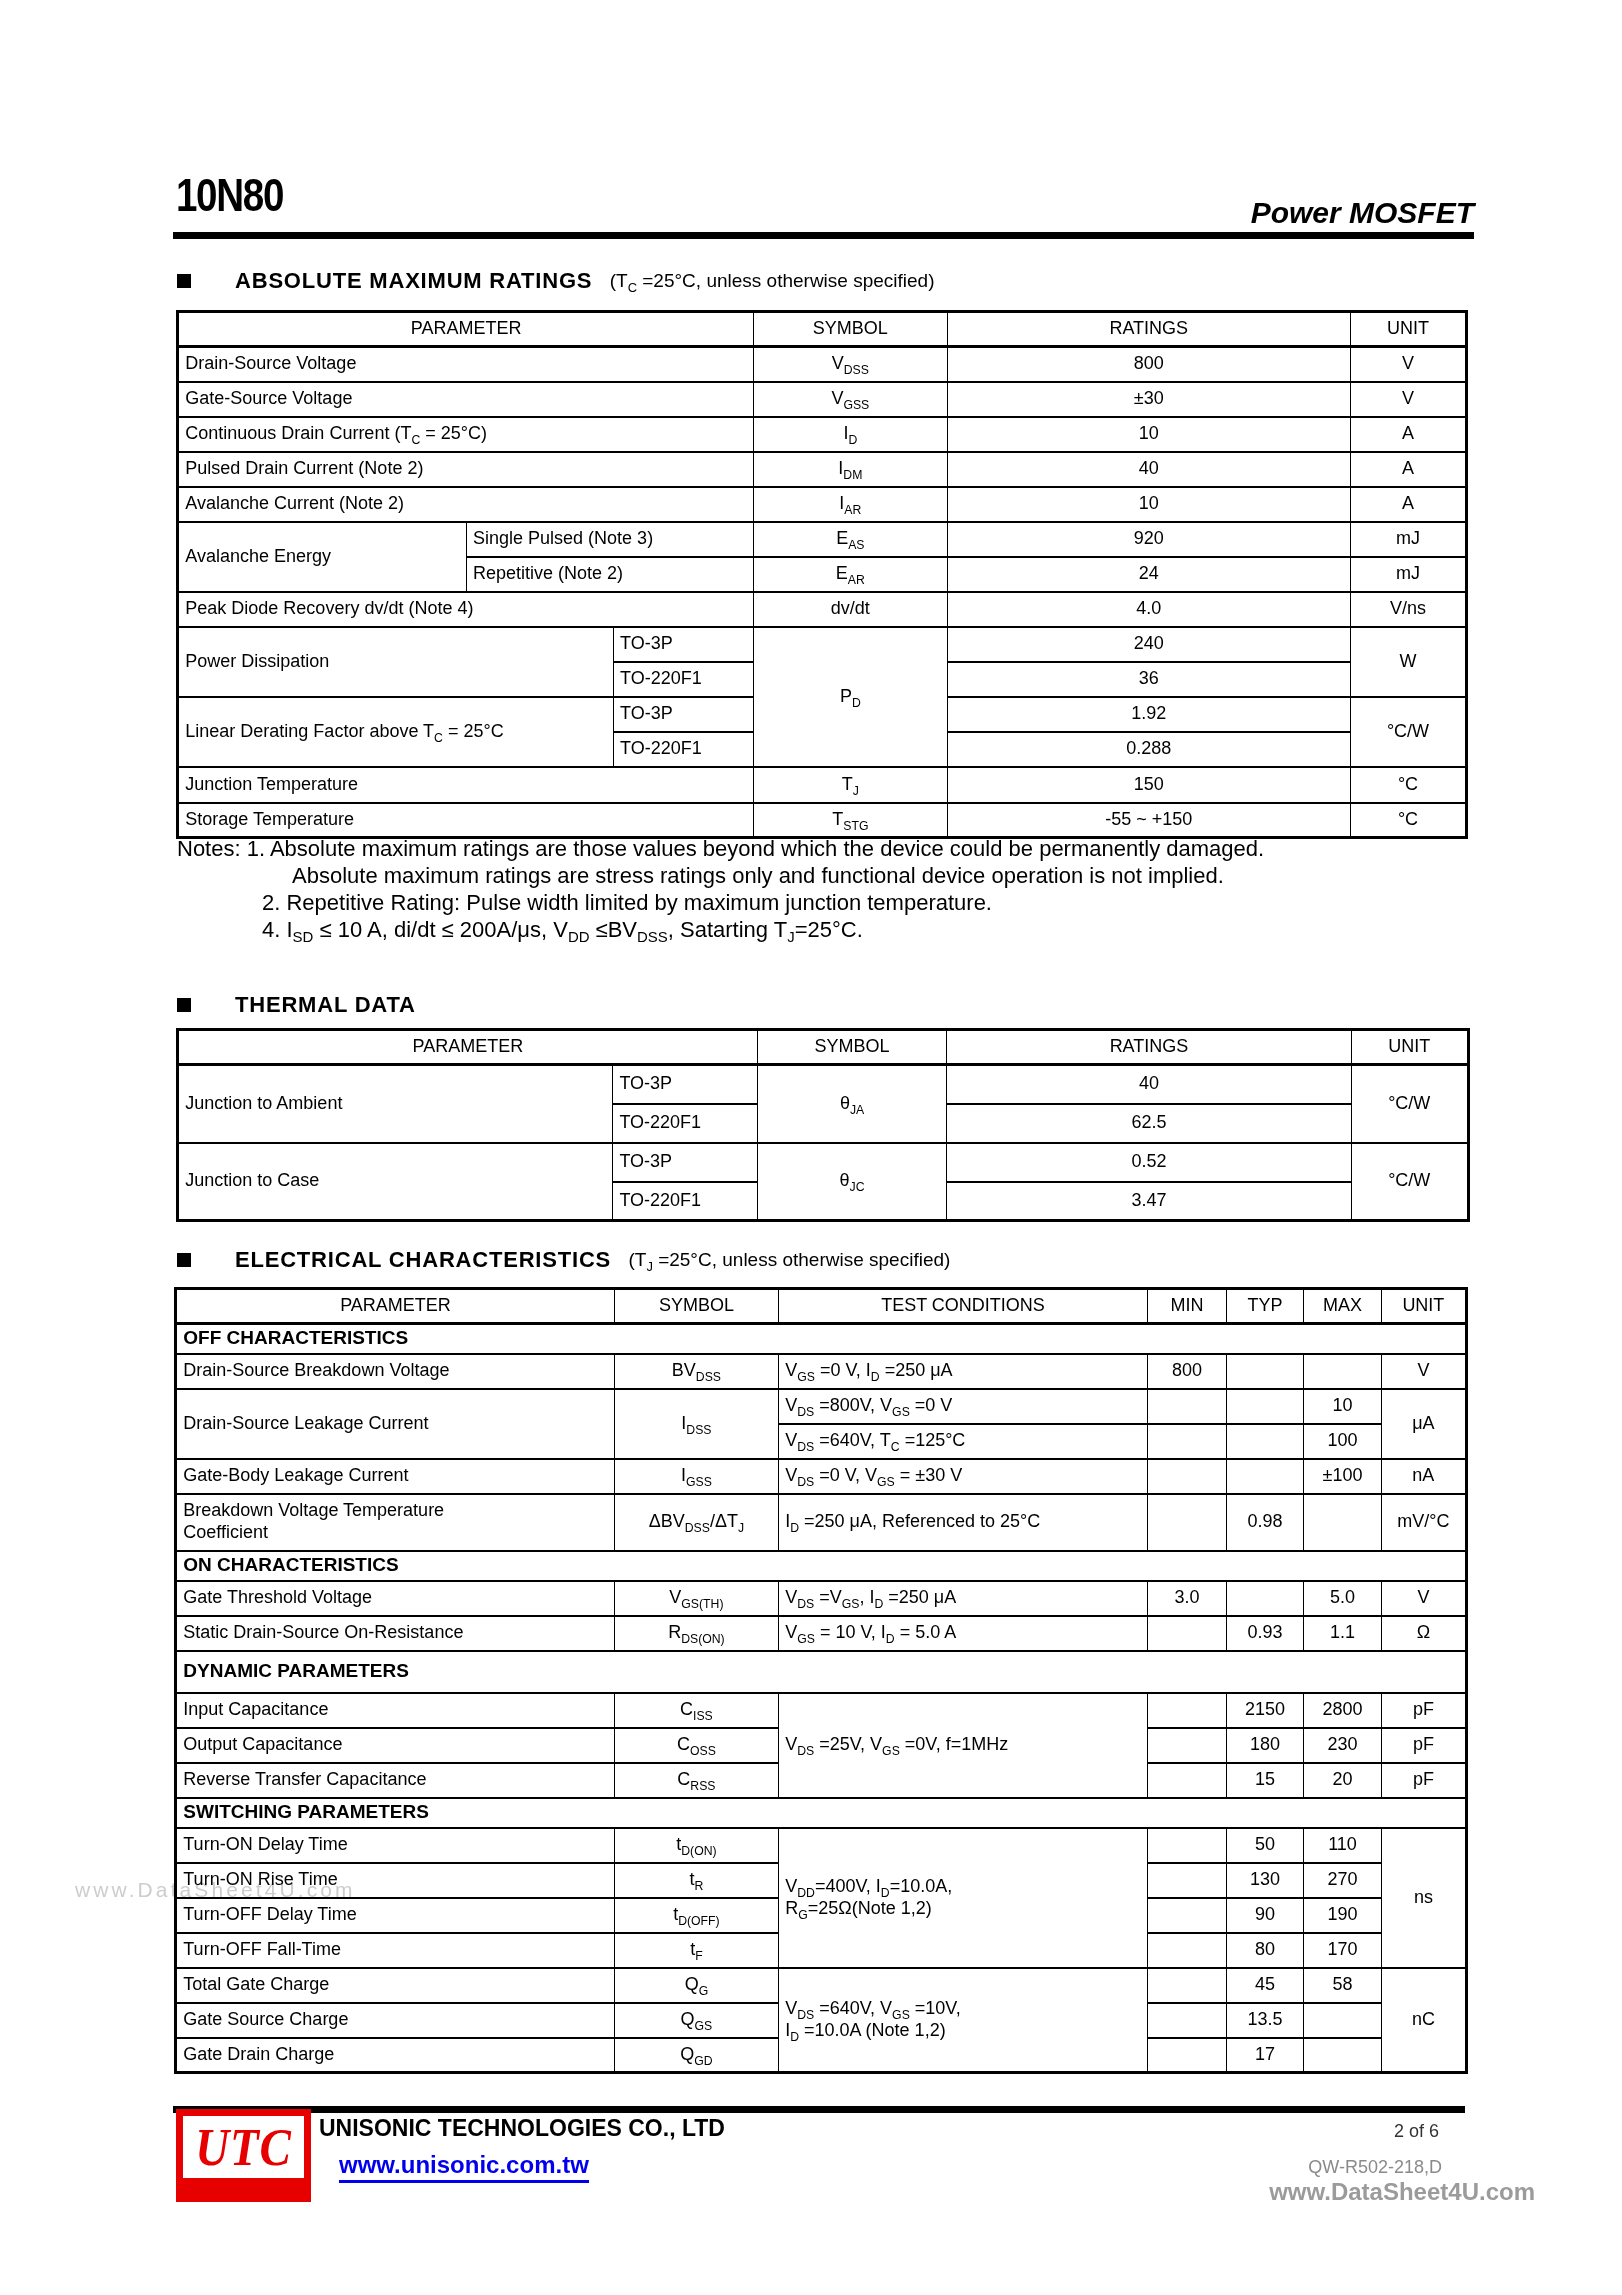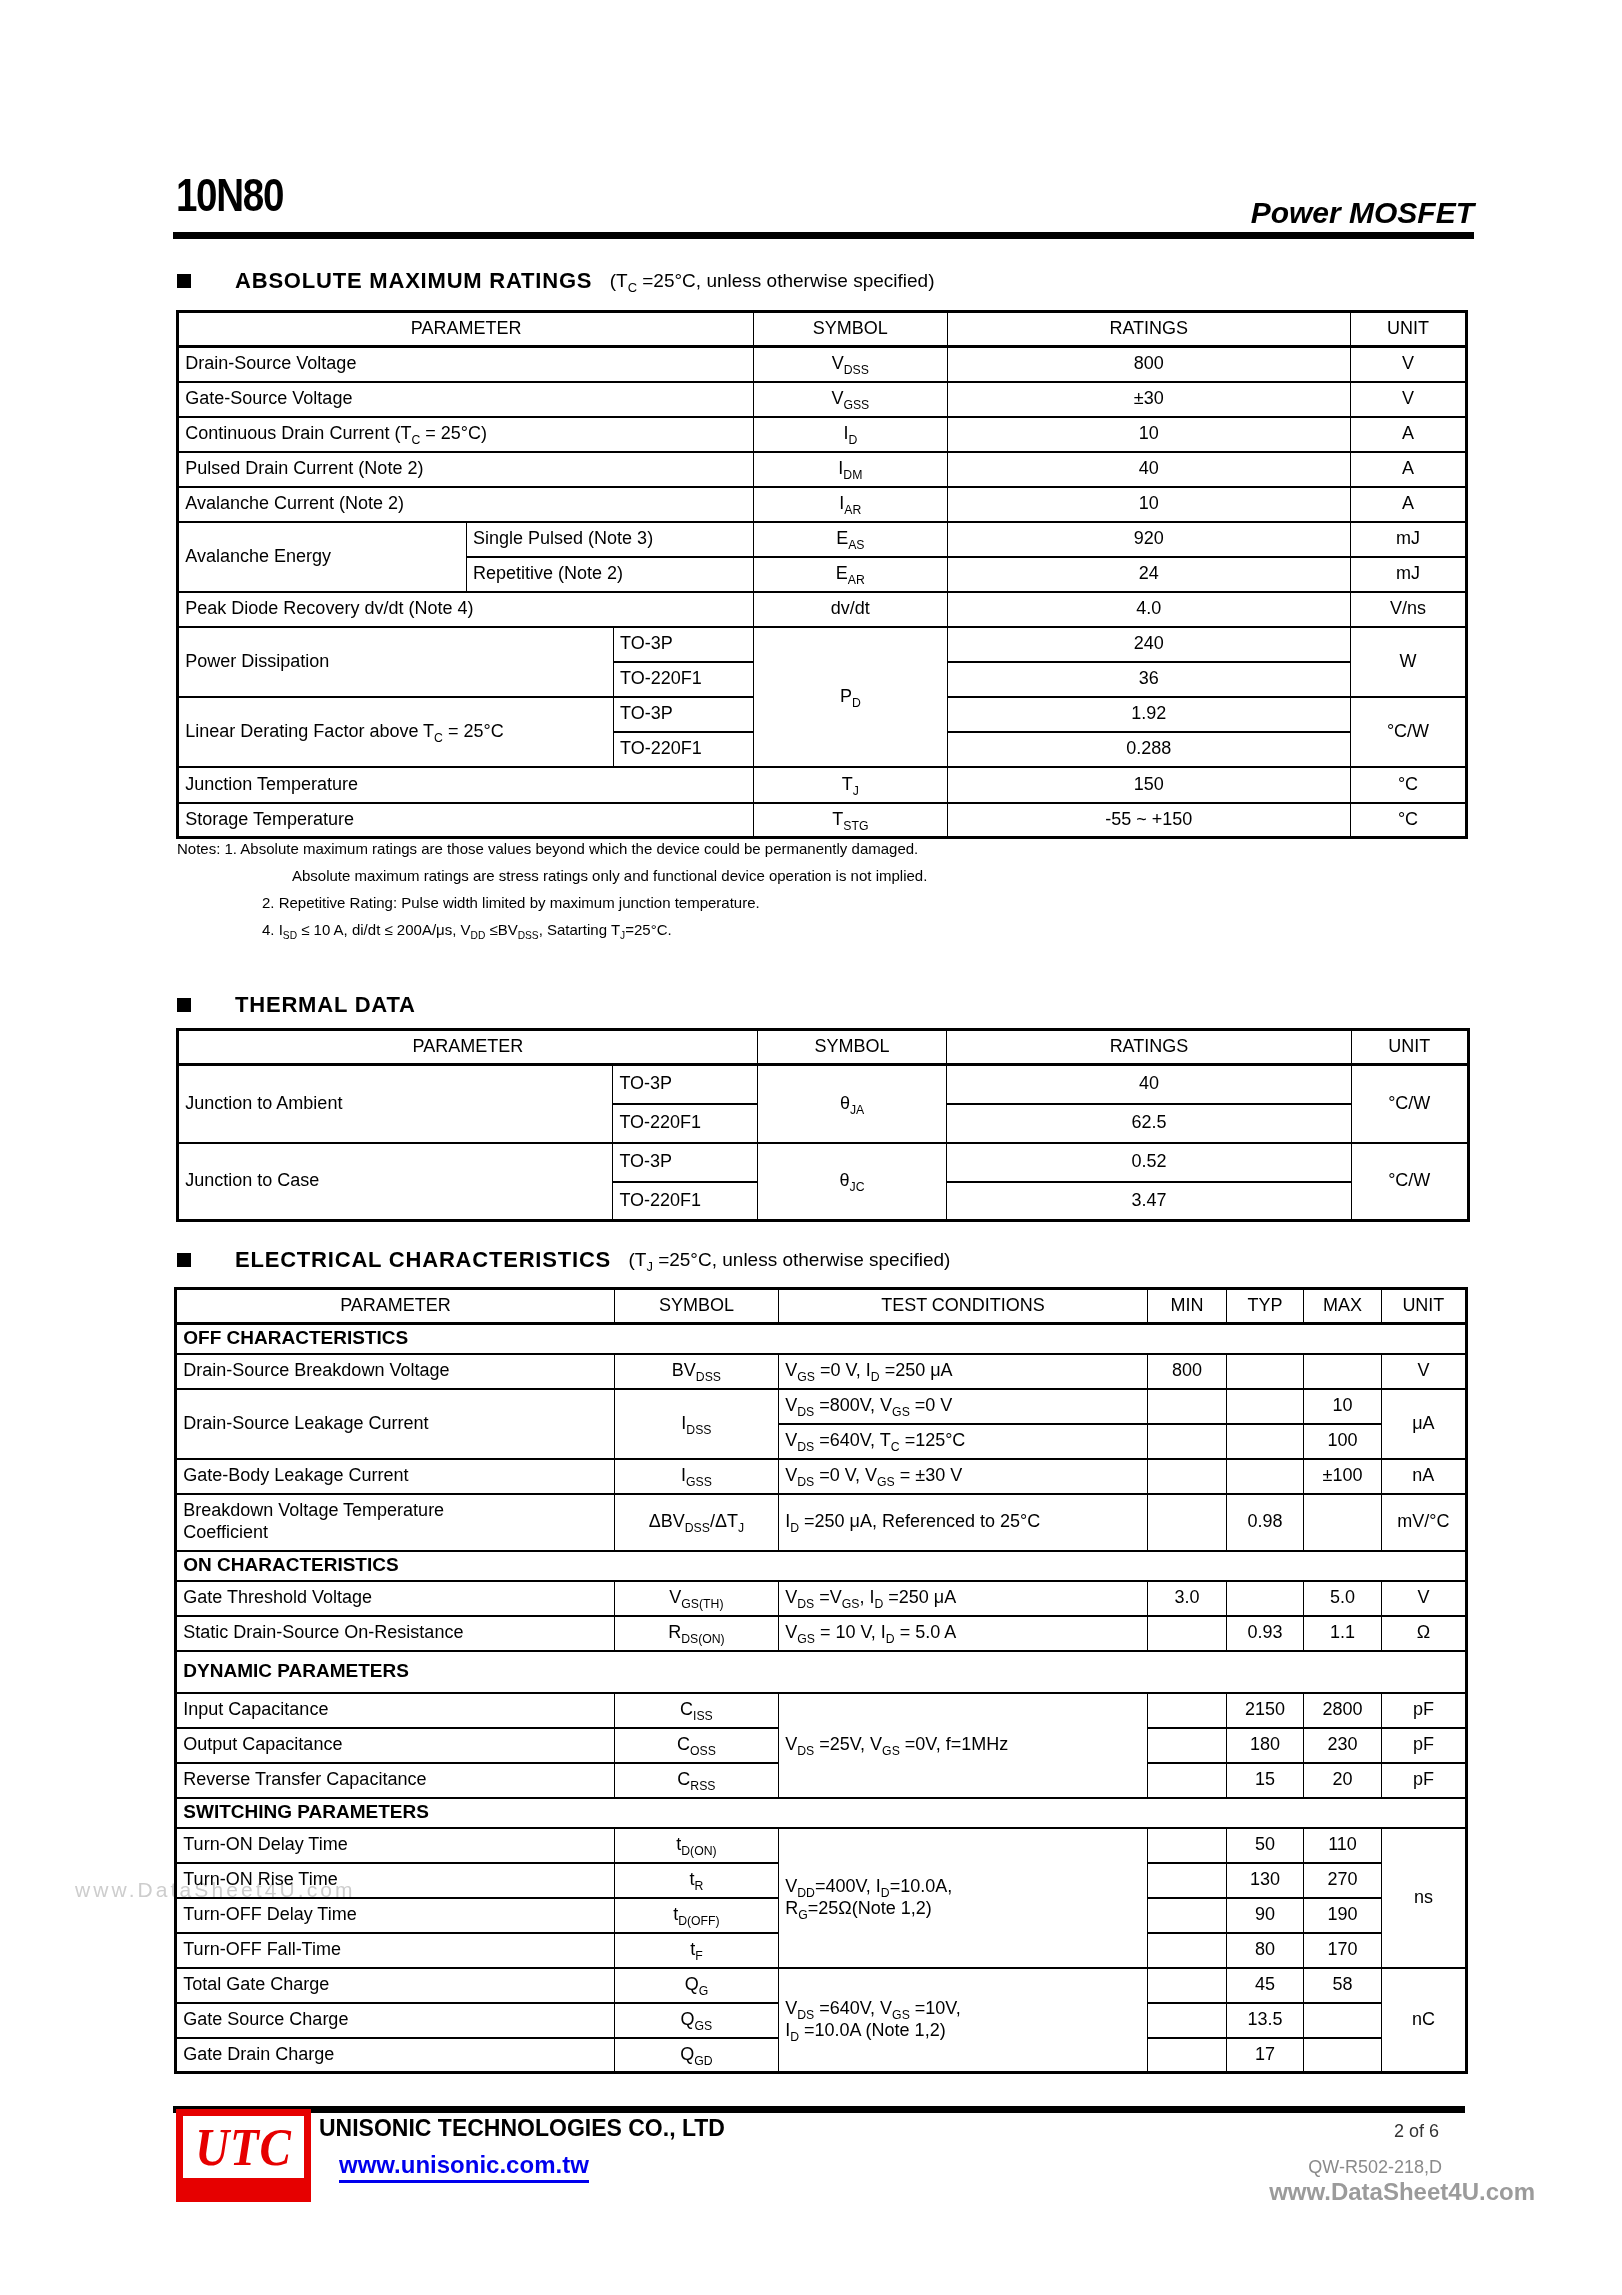--- a/index.html
+++ b/index.html
@@ -28,21 +28,21 @@
   table.ds td{border:1.6px solid #000;border-top-width:2.4px;border-bottom-width:2.4px;
     text-align:center;font-size:18px;padding:0.8px 6.3px;vertical-align:middle;line-height:1.2;
     overflow:hidden;background:transparent;}
   table.ds tr.hdr td{border-bottom-width:3.1px;}
   table.ds td.l{text-align:left;}
   table.ds td.sec{text-align:left;font-weight:bold;font-size:19px;}
   sub{font-size:68%;line-height:0;}
 
   
   #notes{position:absolute;left:177px;top:835px;width:1295px;}
-  .note-line{font-size:15px;line-height:27px;white-space:nowrap;}
+  .note-line{font-size:22px;line-height:27px;white-space:nowrap;}
   .indent-0{padding-left:0;}
   .indent-1{padding-left:115px;}
   .indent-2{padding-left:85px;}
 
   
   .mid-watermark{position:absolute;left:75px;top:1878px;font-size:21px;color:#cdcdcd;
     letter-spacing:3.1px;z-index:1;}
   .footer-watermark{position:absolute;right:88px;top:2178px;font-size:24px;font-weight:bold;color:#9b9b9b;}
 
   

